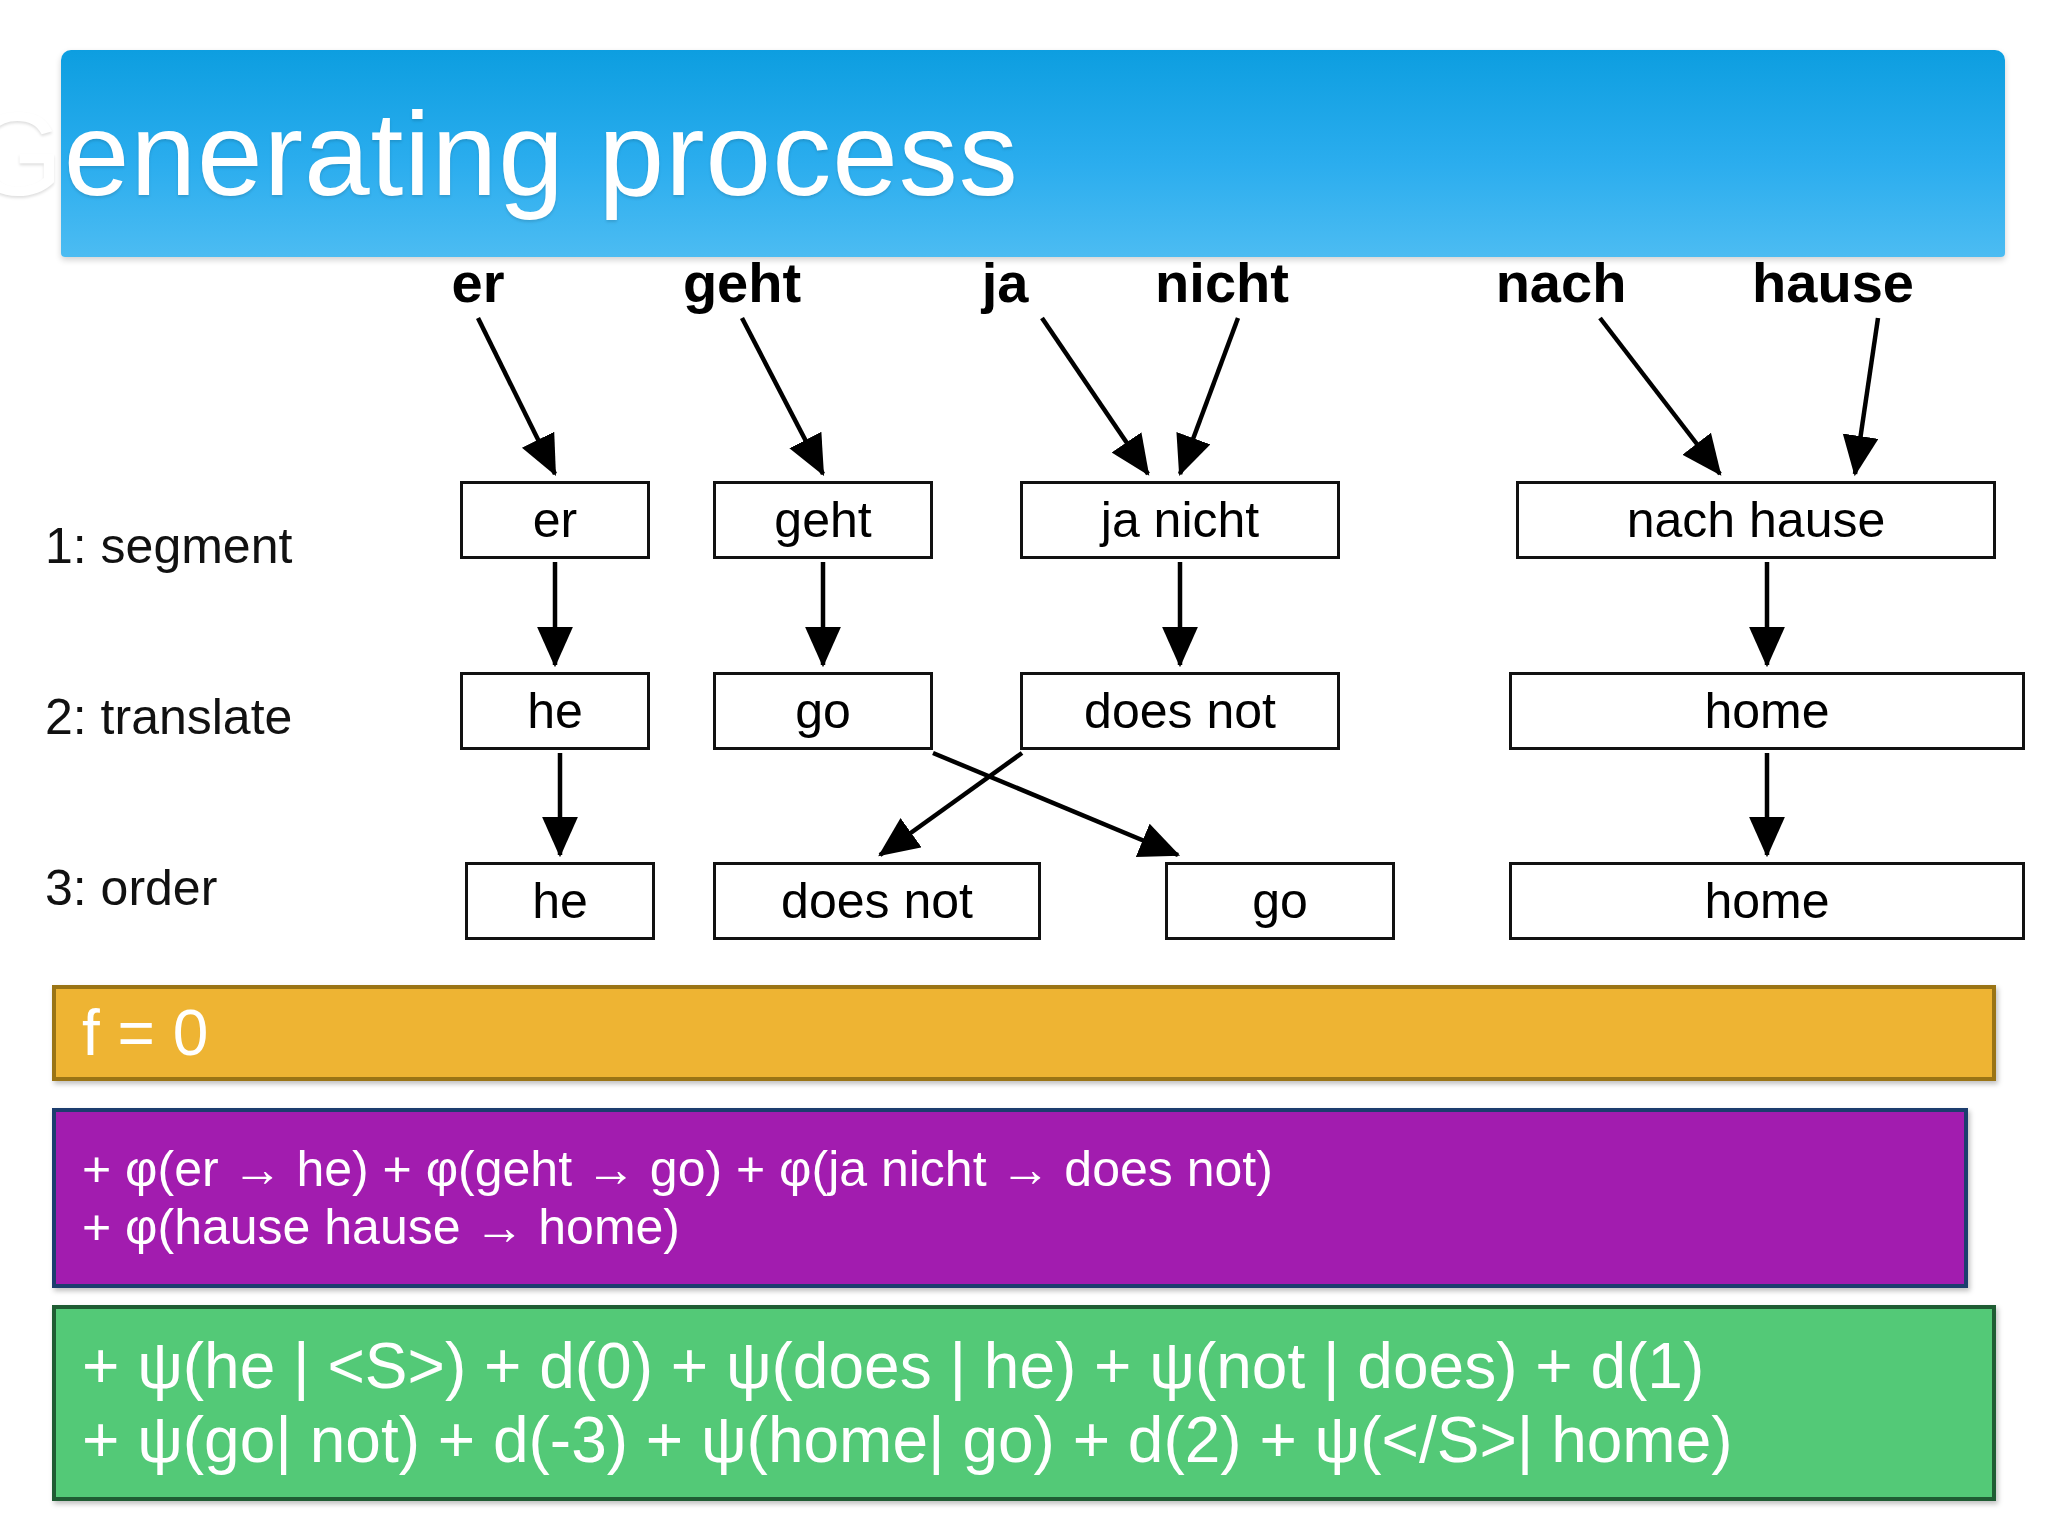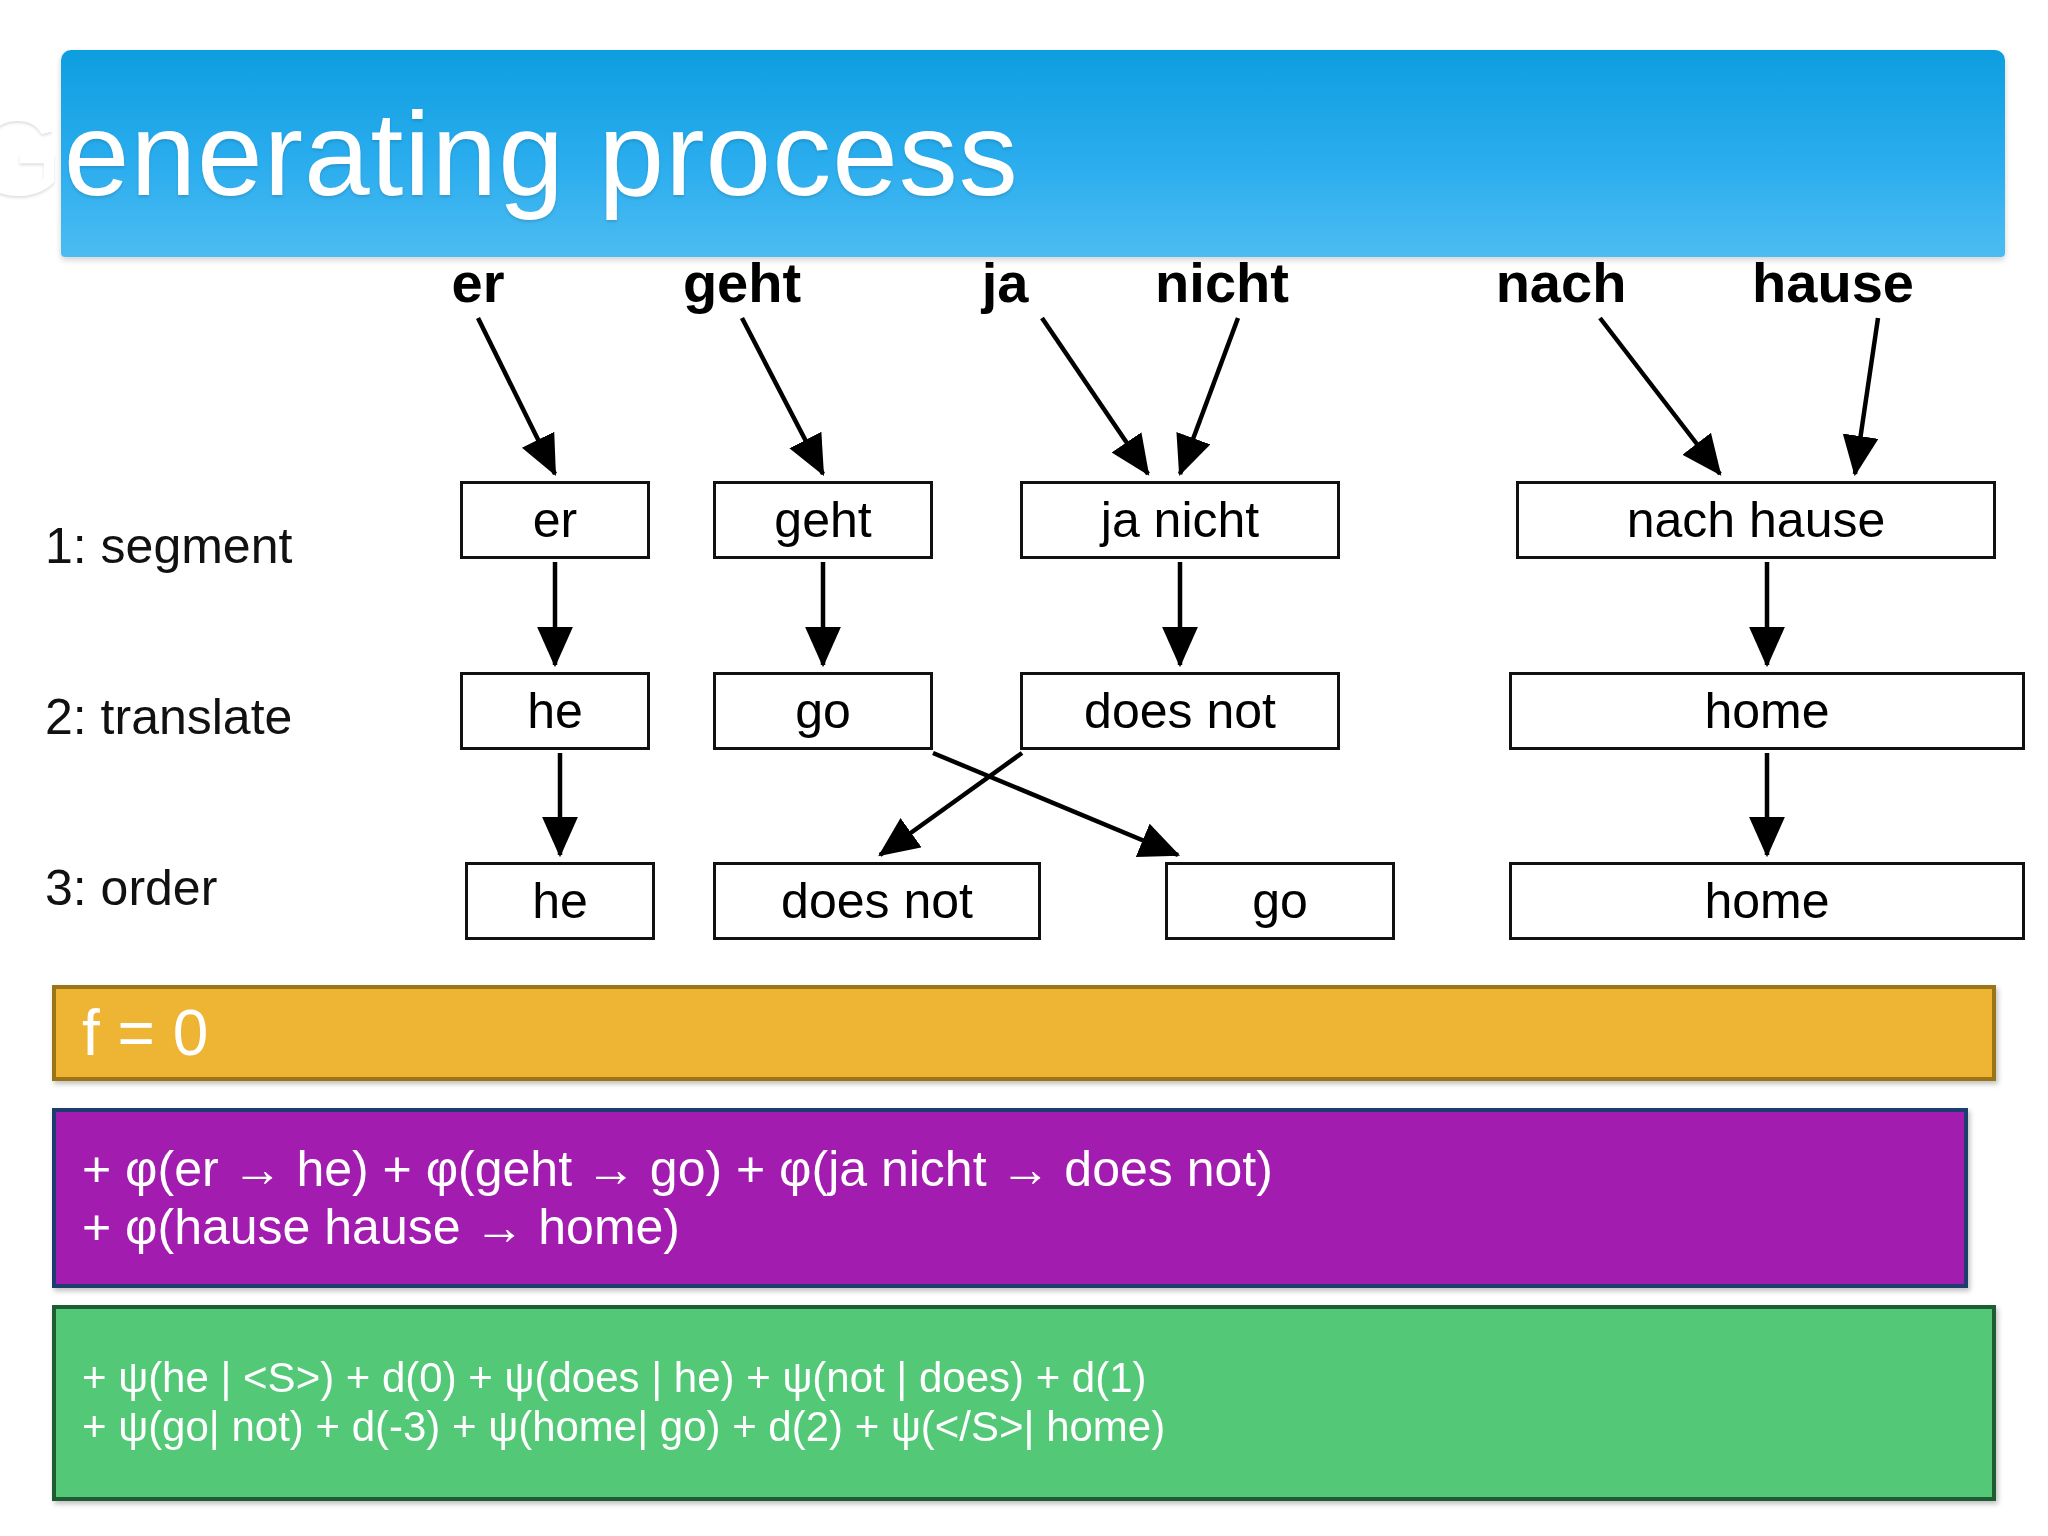--- a/index.html
+++ b/index.html
@@ -88,21 +88,21 @@
   .bar-blue{
     left:52px;top:1108px;width:1916px;height:180px;
     background:#a21caf;
     border:4px solid #1c3d6e;
     font-size:50px;
   }
   .bar-green{
     left:52px;top:1305px;width:1944px;height:196px;
     background:#53c977;
     border:4px solid #1f5c33;
-    font-size:42px;
+    font-size:64px;
   }
   .bar-line{white-space:nowrap;}
 </style>
 </head>
 <body>
 
 <div id="stage">
 
   <div class="title-banner">
     <div class="title-text">Generating process</div>

